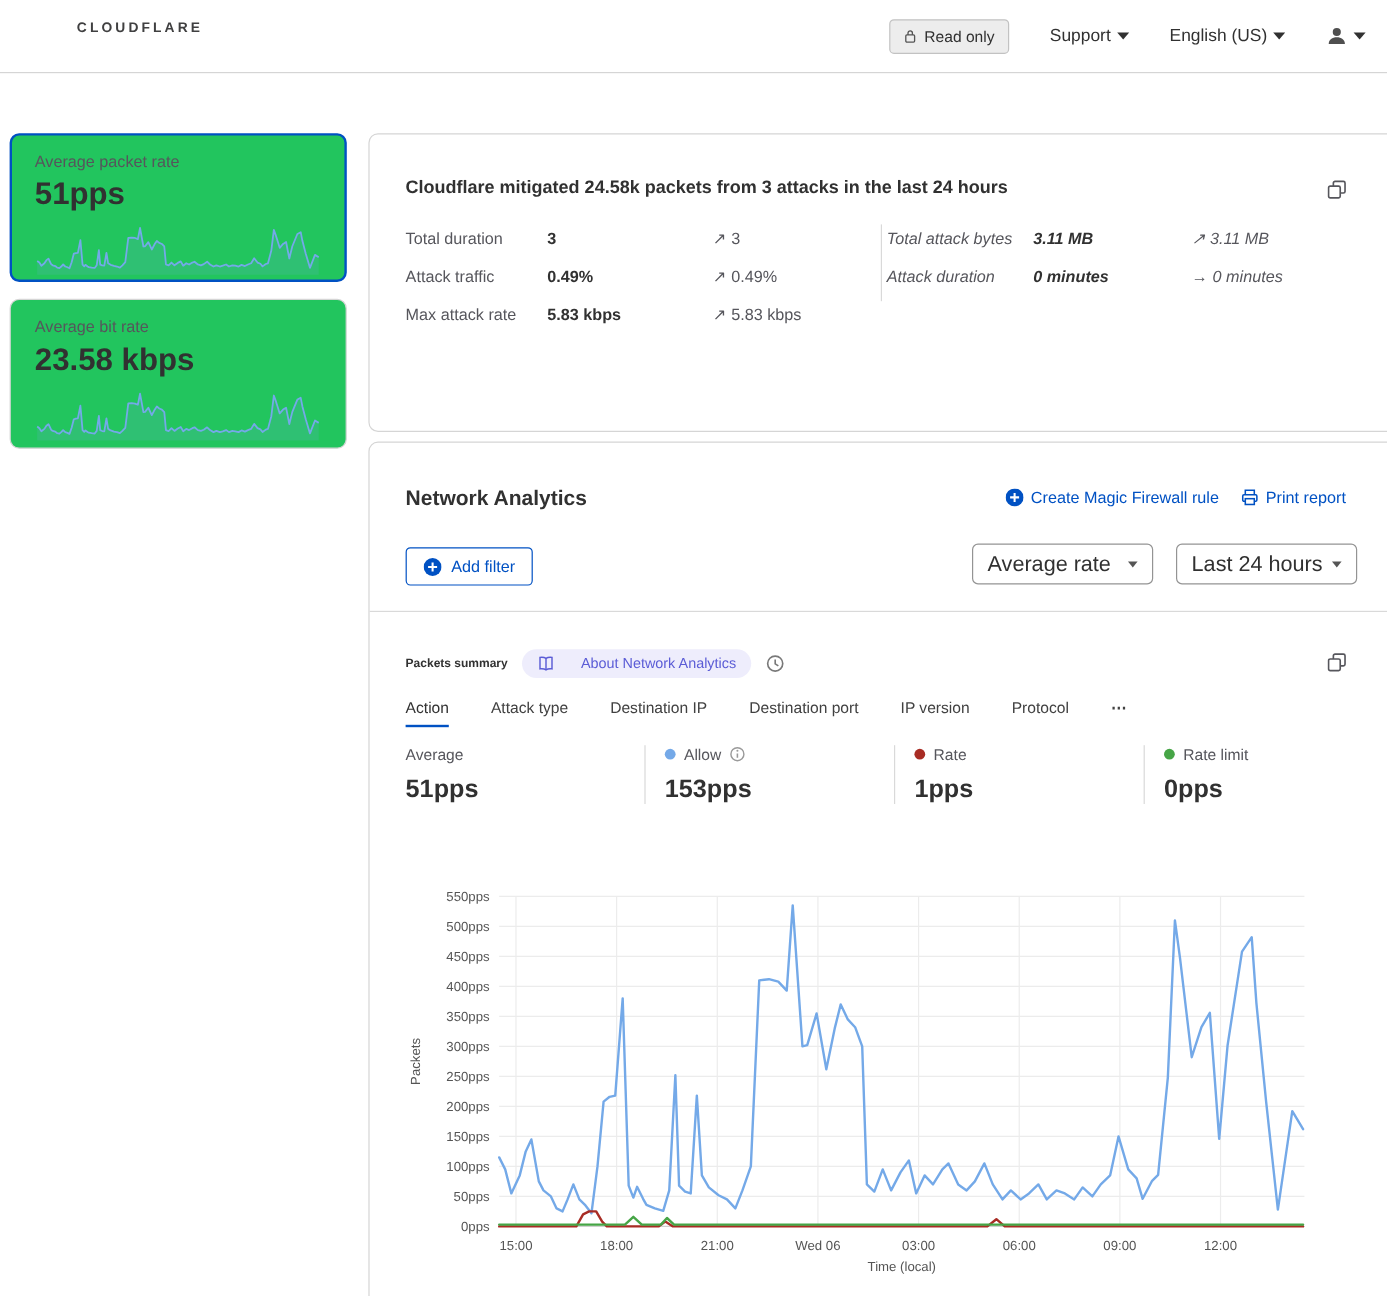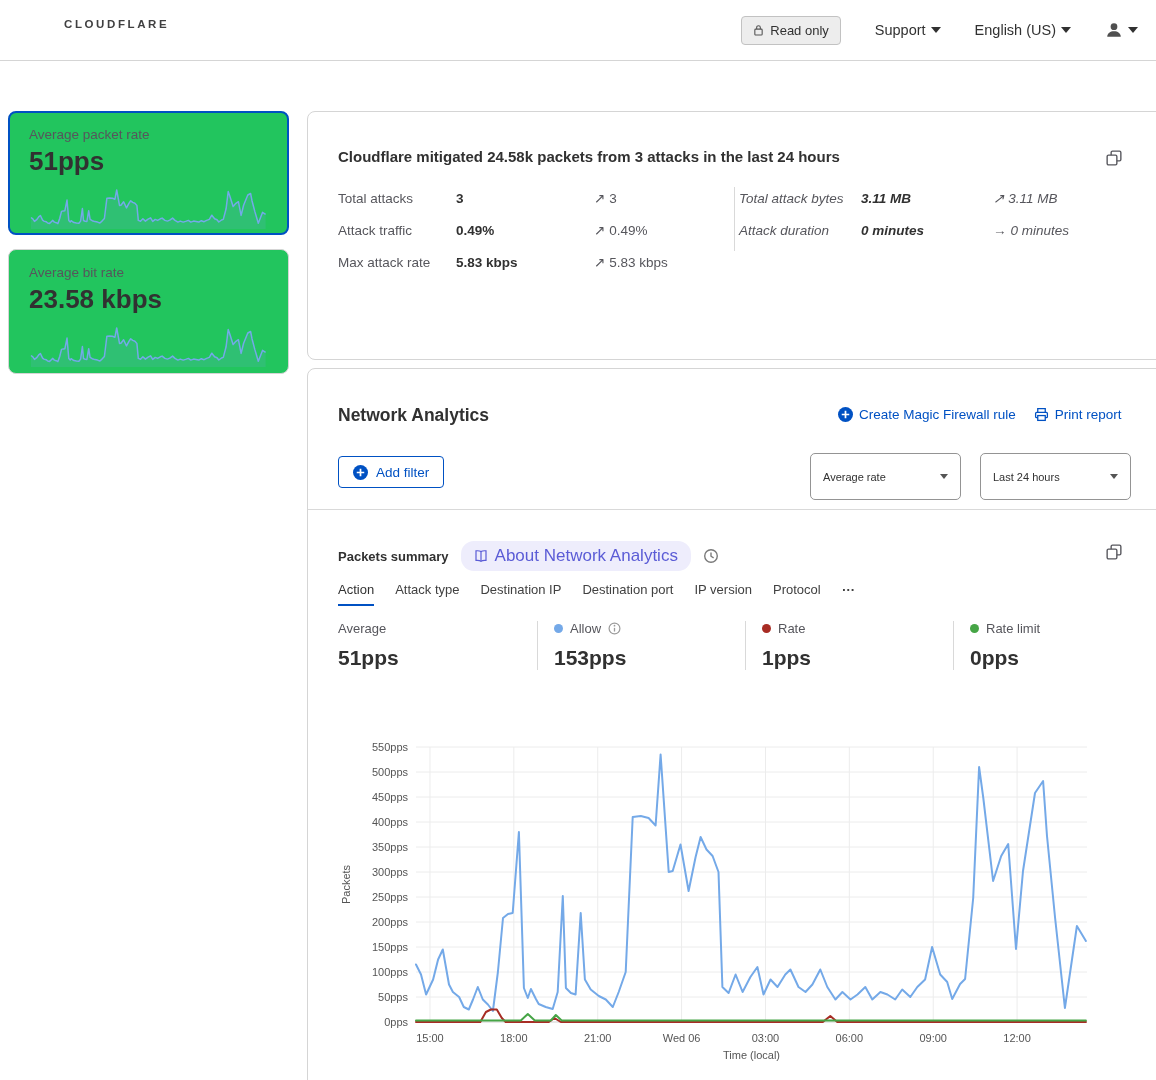--- a/index.html
+++ b/index.html
@@ -49,37 +49,37 @@
   .stat-trend { color:#56565c; }
   .stat-trend .arrow { margin-right:4px; }
 
   
   #na-title { position:absolute; left:30px; top:36px; font-size:17.5px; font-weight:bold; color:#313131; }
   #na-links { position:absolute; left:530px; top:38px; display:flex; gap:18px; white-space:nowrap; }
   .blue-link { display:flex; align-items:center; gap:6px; color:#0051c3; font-size:13.5px; cursor:pointer; }
   #add-filter-btn { position:absolute; left:30px; top:87px; height:32px; display:flex; align-items:center; gap:8px;
                     border:1px solid #0051c3; border-radius:4px; padding:0 14px; color:#0051c3;
                     font-size:13.5px; background:#fff; cursor:pointer; }
-  .select { position:absolute; top:84px; height:47px; border:1px solid #949494; border-radius:5px;
+  .select { position:absolute; top:84px; height:34px; border:1px solid #949494; border-radius:5px;
             display:flex; align-items:center; justify-content:space-between; padding:0 12px;
-            font-size:11px; color:#313131; background:#fff; cursor:pointer; }
+            font-size:18px; color:#313131; background:#fff; cursor:pointer; }
   #select-metric { left:502px; width:151px; }
   #select-range  { left:672px; width:151px; }
   .select .caret { border-top-color:#555; border-left-width:4.5px; border-right-width:4.5px; border-top-width:5.5px; }
 
   #na-divider { position:absolute; left:0; top:140px; width:880px; border-top:1px solid #d9d9d9; }
 
   
   #packets-head { position:absolute; left:30px; top:172px; display:flex; align-items:center; gap:12px; }
-  #packets-title { font-size:13px; font-weight:bold; color:#313131; }
-  .about-pill { display:flex; align-items:center; gap:7px; background:#eeedfc; color:#5b5cd6;
-                border-radius:13px; padding:5px 13px; font-size:17px; cursor:pointer; }
+  #packets-title { font-size:10px; font-weight:bold; color:#313131; }
+  .about-pill { display:flex; align-items:center; gap:22px; background:#eeedfc; color:#5b5cd6;
+                border-radius:13px; padding:5px 13px; font-size:12px; cursor:pointer; }
   .clock-btn { width:16px; height:16px; cursor:pointer; }
 
-  #tabs { position:absolute; left:30px; top:213px; display:flex; gap:21px; font-size:13px; color:#414141; }
+  #tabs { position:absolute; left:30px; top:213px; display:flex; gap:35px; font-size:13px; color:#414141; }
   .tab { padding-bottom:7px; cursor:pointer; }
   .tab.active { color:#313131; border-bottom:2.5px solid #0051c3; }
   .tab-more { cursor:pointer; letter-spacing:1px; font-weight:bold; color:#414141; }
 
   #pk-stats { position:absolute; left:30px; top:252px; display:flex; }
   .pk-stat { width:208px; padding-right:10px; }
   .pk-stat + .pk-stat { border-left:1px solid #d9d9d9; padding-left:16px; }
   .pk-stat:first-child { width:199px; }
   .pk-stat .pk-label { display:flex; align-items:center; gap:7px; font-size:13px; color:#56565c; }
   .dot { width:9px; height:9px; border-radius:50%; display:inline-block; }
@@ -150,21 +150,21 @@
 
   <div class="card" id="summary-card">
     <div id="summary-title">Cloudflare mitigated 24.58k packets from 3 attacks in the last 24 hours</div>
     <svg class="copy-icon" style="top:38px;" viewBox="0 0 14 14">
       <rect x="4.5" y="1" width="8.5" height="8.5" rx="1.2" fill="#fff" stroke="#56565c" stroke-width="1.2"></rect>
       <rect x="1" y="4.5" width="8.5" height="8.5" rx="1.2" fill="#fff" stroke="#56565c" stroke-width="1.2"></rect>
     </svg>
 
     <div class="stats-left">
       <div class="stat-row">
-        <span class="stat-label">Total attacks</span>
+        <span class="stat-label">Total duration</span>
         <span class="stat-value">3</span>
         <span class="stat-trend"><span class="arrow">↗</span><span>3</span></span>
       </div>
       <div class="stat-row">
         <span class="stat-label">Attack traffic</span>
         <span class="stat-value">0.49%</span>
         <span class="stat-trend"><span class="arrow">↗</span><span>0.49%</span></span>
       </div>
       <div class="stat-row">
         <span class="stat-label">Max attack rate</span>

